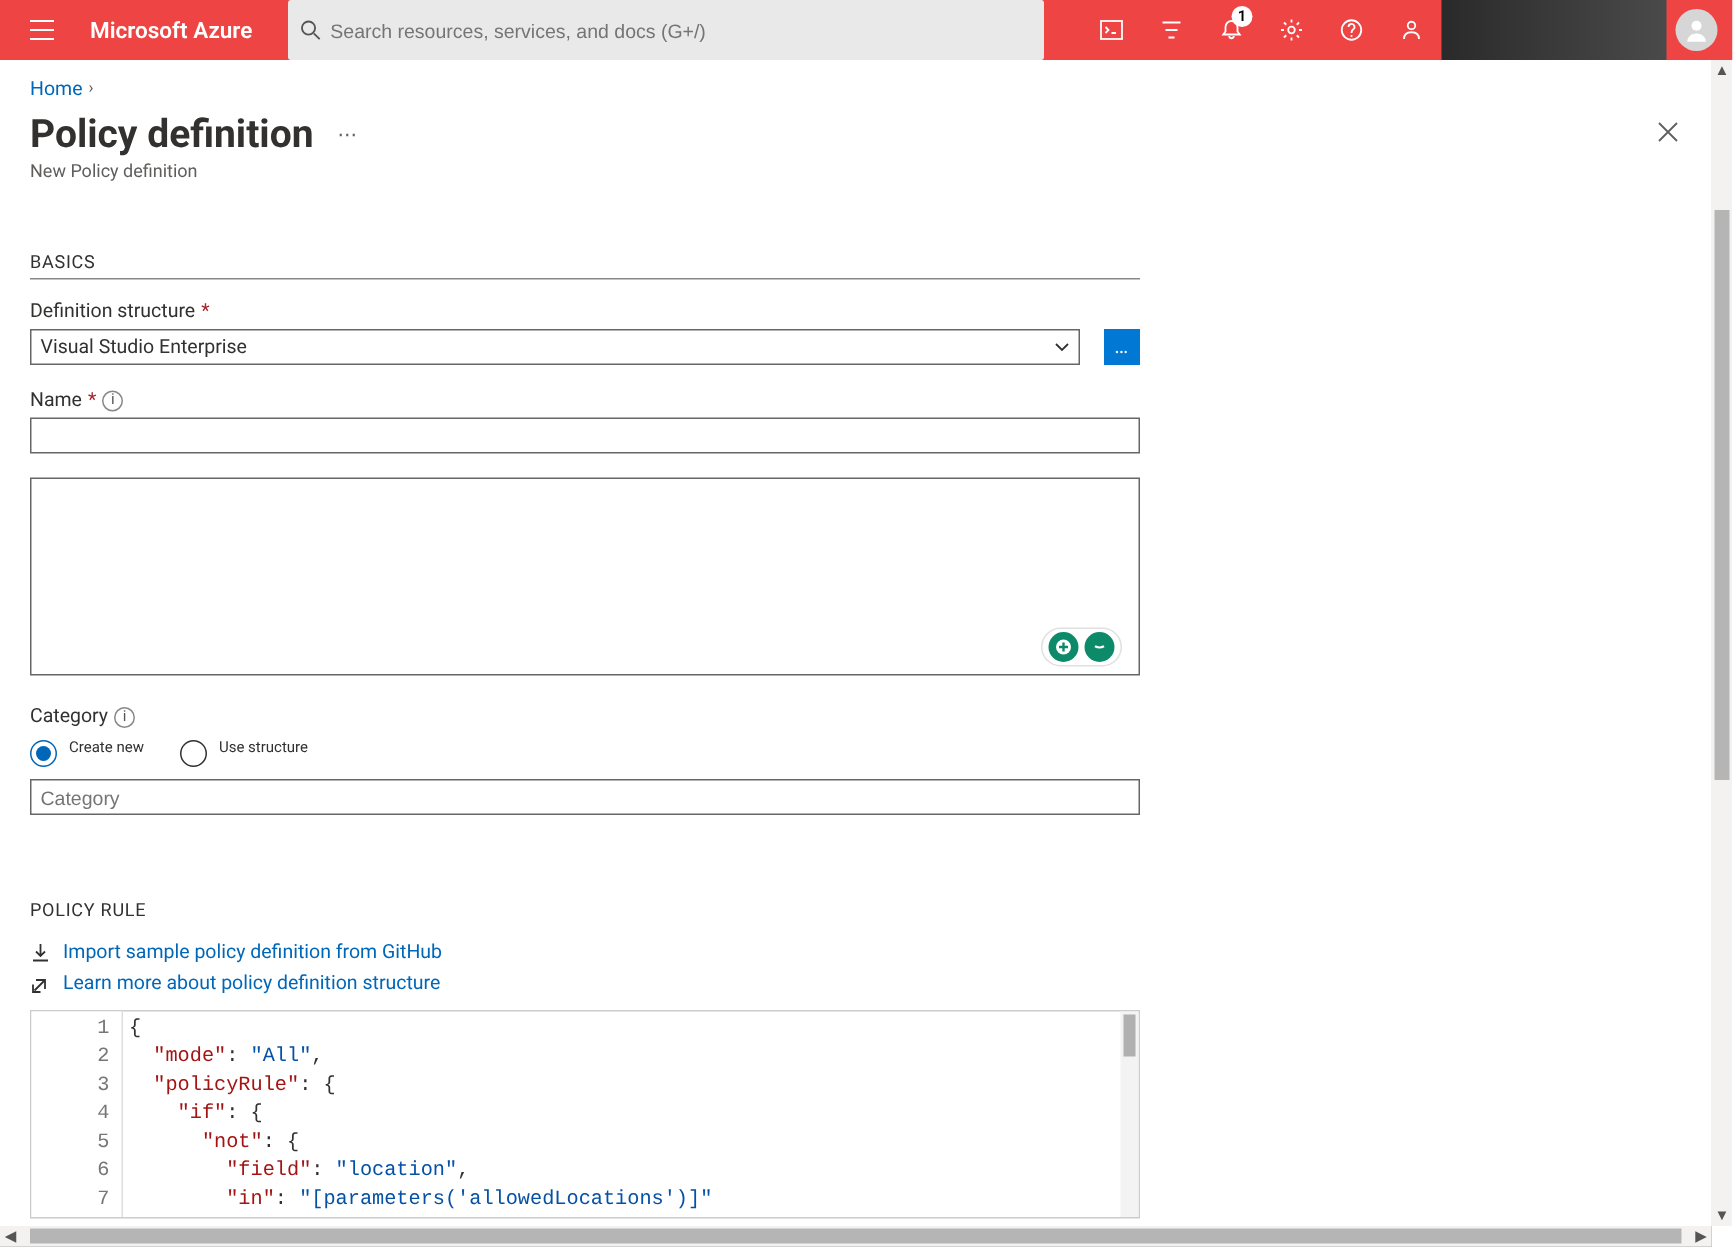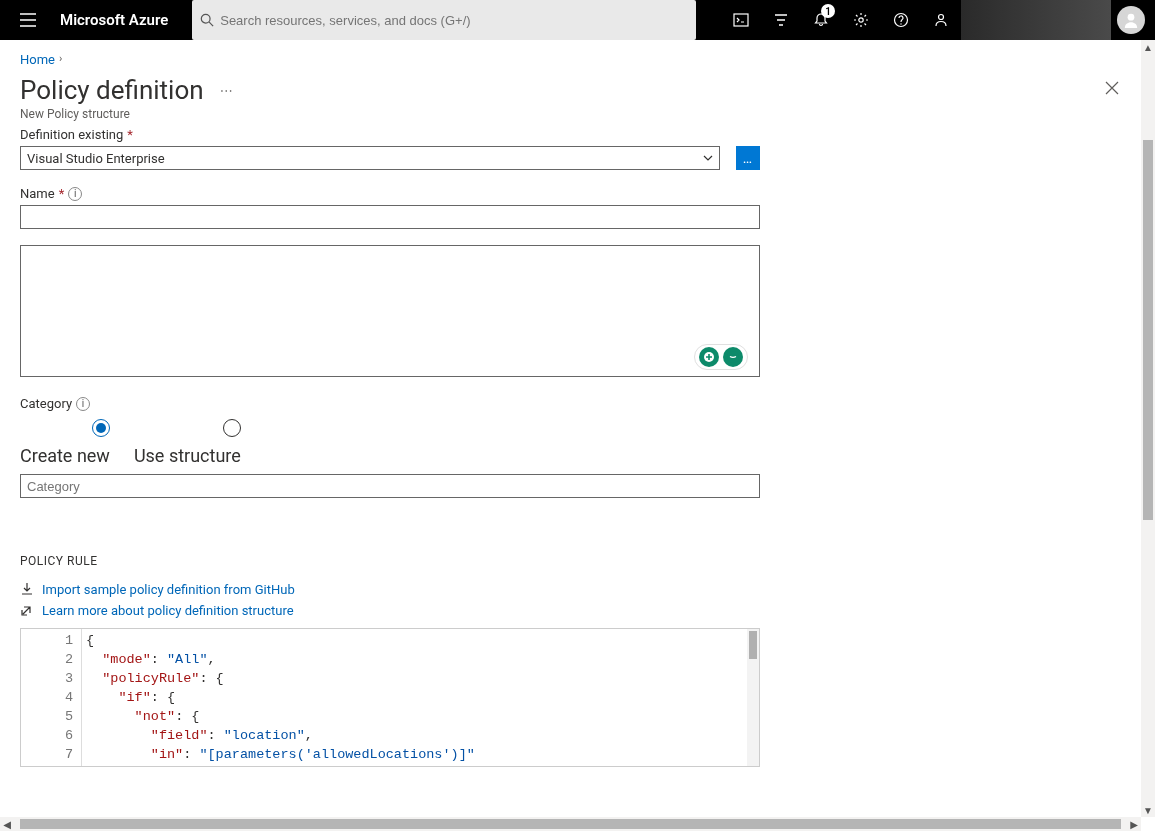--- a/index.html
+++ b/index.html
@@ -6,21 +6,21 @@
   body {
     font-family: "Segoe UI", -apple-system, BlinkMacSystemFont, Roboto, "Helvetica Neue", sans-serif;
     font-size: 13px;
     color: #323130;
     background: #fff;
     overflow: hidden;
   }
   
   .top-bar {
     height: 40px;
-    background: #000000;
+    background: #ef4444;
     display: flex;
     align-items: center;
     color: #fff;
     padding: 0 0 0 8px;
   }
   .hamburger {
     width: 40px; height: 40px;
     display:flex; align-items:center; justify-content:center;
     cursor:pointer;
   }
@@ -89,21 +89,21 @@
   .chevron { color:#605e5c; margin: 0 4px; font-size:11px;}
   
   .page-header {
     display:flex;
     align-items:flex-start;
     padding: 4px 20px 6px 20px;
     justify-content:space-between;
   }
   .page-header-left { display:flex; flex-direction:column; }
   .page-title-row { display:flex; align-items:center; gap:12px;}
-  .page-title { font-size: 26px; font-weight: 400; }
+  .page-title { font-size: 26px; font-weight: 700; }
   .ellipsis-btn { color:#605e5c; cursor:pointer; padding:4px;}
   .page-sub { color:#605e5c; font-size:12px; margin-top:2px;}
   .close-x { cursor:pointer; padding:6px; color:#605e5c; align-self:flex-start; margin-right: 10px;}
   
   .scroll-area {
     height: calc(100vh - 40px - 32px - 58px);
     overflow:auto;
     padding: 0 0 20px 0;
   }
   .content {
@@ -183,28 +183,28 @@
     padding:2px 4px;
   }
   .fb-circle {
     width:20px; height:20px; border-radius:50%;
     display:flex; align-items:center; justify-content:center;
   }
   .fb-a { background:#0d8a6a;}
   .fb-b { background:#0d8a6a;}
   .block-gap { margin-bottom: 16px; }
   .radio-row { display:flex; gap:24px; margin: 8px 0 8px 0; align-items:center;}
-  .radio-item { display:flex; gap:8px; align-items:flex-end; font-size:18px; cursor:pointer;flex-direction:column;}
+  .radio-item { display:flex; gap:8px; align-items:flex-start; font-size:10px; cursor:pointer;}
   .radio-circle {
     width:18px;height:18px;border-radius:50%;border:1px solid #323130;
     display:flex;align-items:center;justify-content:center;
   }
   .radio-dot { width:10px;height:10px;border-radius:50%;background:#0067b8;}
   .link-row {
-    display:flex; align-items:flex-start; gap:8px;
+    display:flex; align-items:center; gap:8px;
     color:#0067b8; font-size:13px;
     margin: 10px 0 6px 0;
     cursor:pointer;
   }
   .link-row svg { flex-shrink:0; }
   
   .code-editor {
     border:1px solid #ccc;
     display:flex;
     background:#fff;
@@ -347,35 +347,36 @@
   <span class="breadcrumb-link">Home</span>
   <span class="chevron">›</span>
 </div>
 
 <div class="page-header">
   <div class="page-header-left">
     <div class="page-title-row">
       <h1 class="page-title">Policy definition</h1>
       <span class="ellipsis-btn">⋯</span>
     </div>
-    <div class="page-sub">New Policy structure</div>
+    <div class="page-sub">New Policy definition</div>
   </div>
   <div class="close-x">
     <svg width="14" height="14" viewBox="0 0 14 14">
         <path d="M1 1l12 12M13 1L1 13" stroke="#605e5c" stroke-width="1.2"></path>
       </svg>
   </div>
 </div>
 
 <div class="scroll-area">
   <div class="content">
 
+    <div class="section-hd">BASICS</div>
 
     <div class="form-label">
-      <span>Definition existing</span>
+      <span>Definition structure</span>
         <span class="req">*</span>
     </div>
     <div class="loc-row">
       <div class="loc-select">
         <span>Visual Studio Enterprise</span>
         <svg width="10" height="10" viewBox="0 0 10 10">
             <path d="M1 3l4 4 4-4" fill="none" stroke="#323130" stroke-width="1.2"></path>
           </svg>
       </div>
       <div class="loc-btn">

